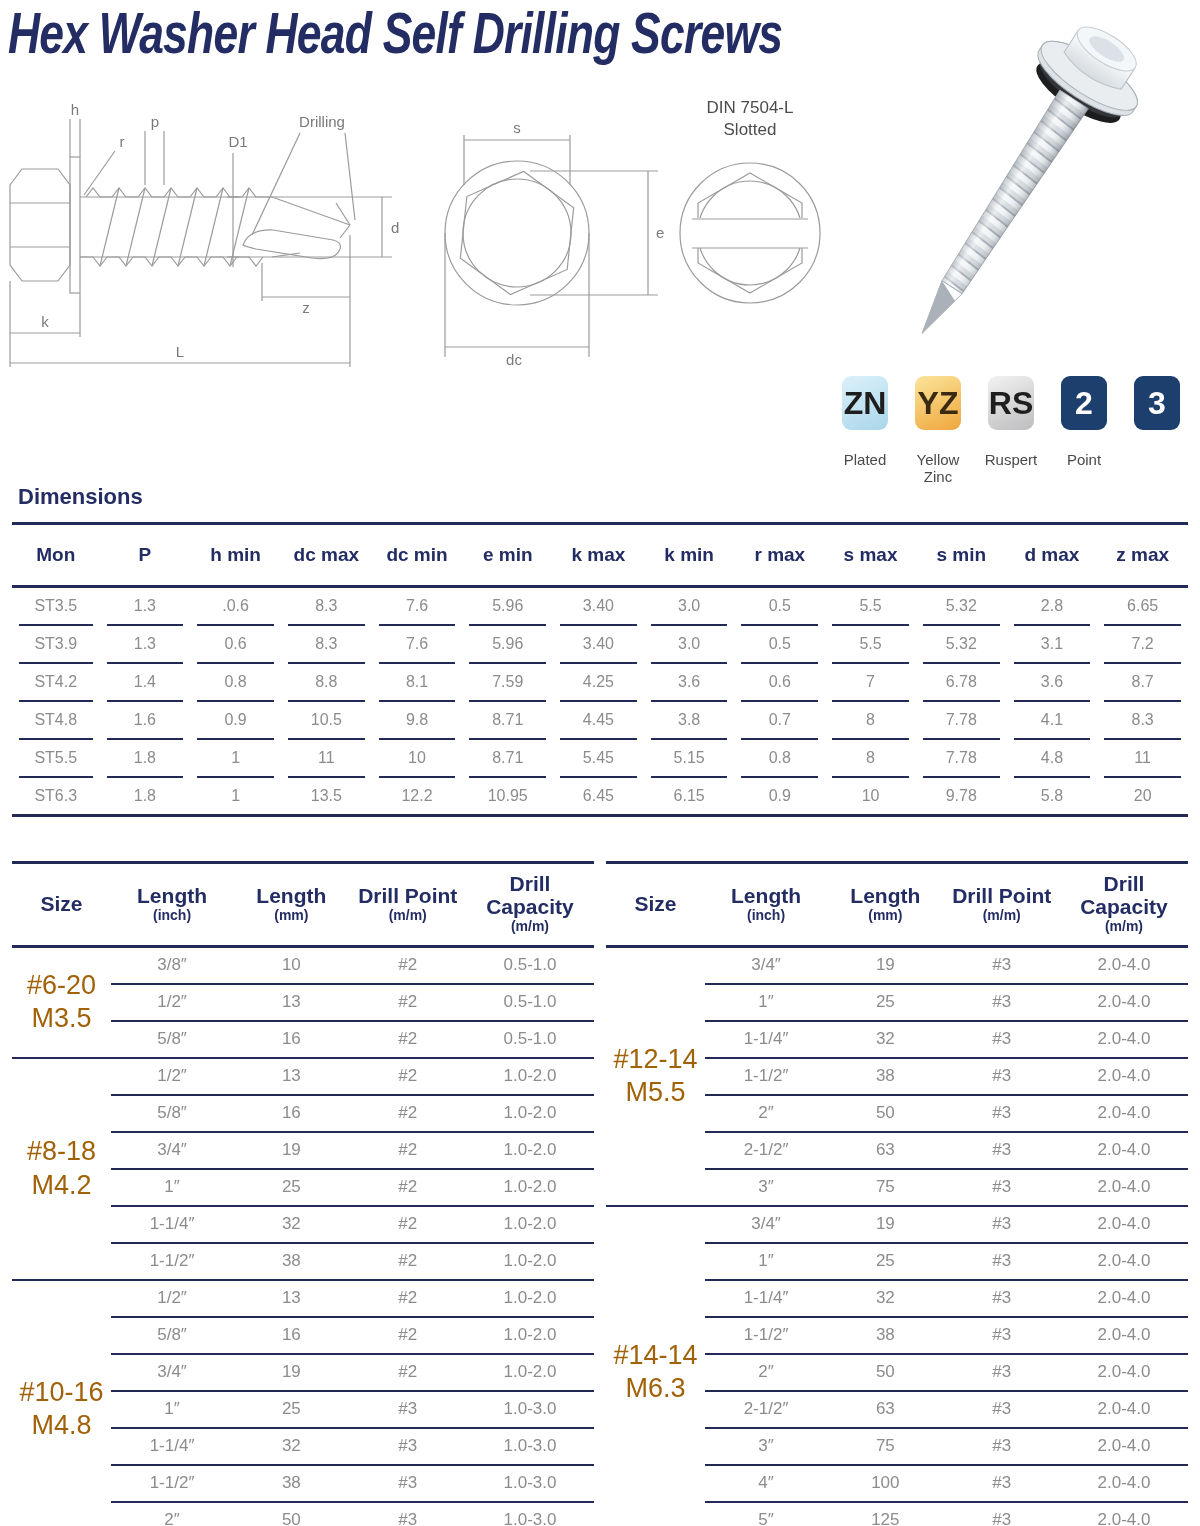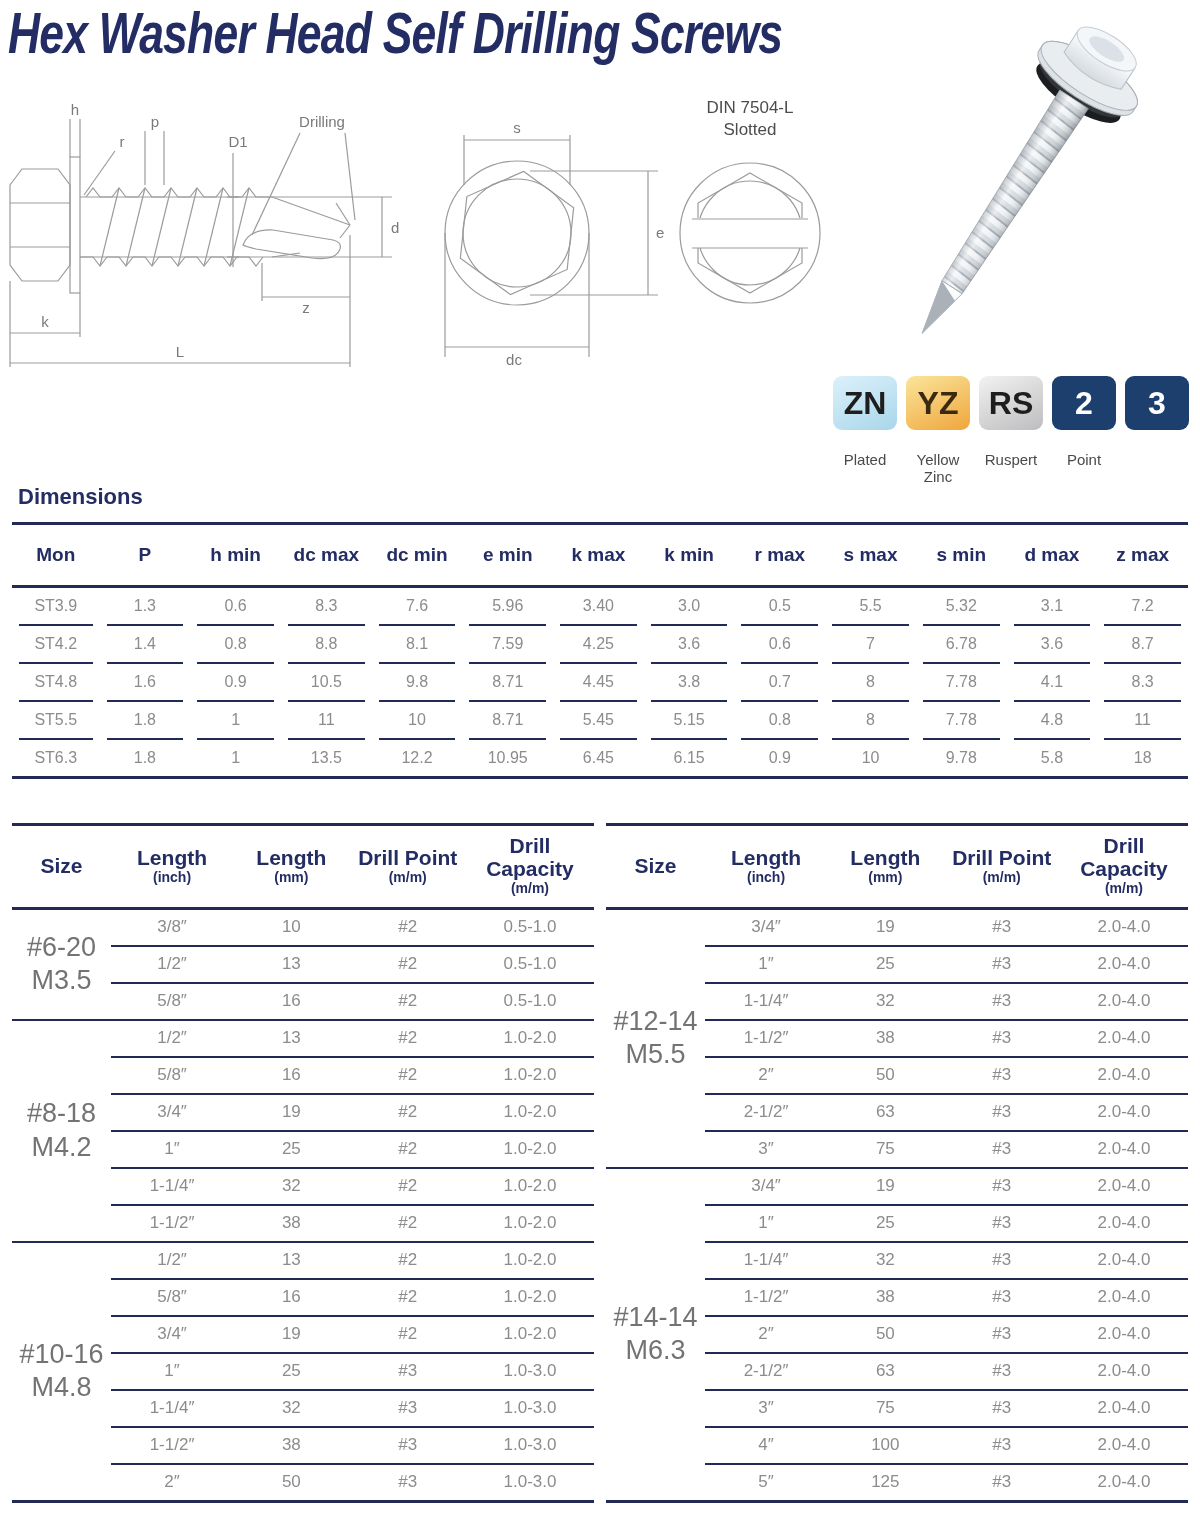--- a/index.html
+++ b/index.html
@@ -7,40 +7,40 @@
         font-family:"Liberation Sans","DejaVu Sans",sans-serif;}
   
   .title{position:absolute;left:8px;top:0px;font-size:57px;font-weight:bold;font-style:italic;
          color:#232d64;transform:scaleX(0.78);transform-origin:left top;white-space:nowrap;letter-spacing:-1px;}
   
   #drawings{position:absolute;left:0;top:85px;}
   #photo{position:absolute;left:880px;top:0;}
   
   #badges{position:absolute;left:838px;top:376px;display:flex;gap:19px;}
   .badge-wrap{width:54px;display:flex;flex-direction:column;align-items:center;}
-  .badge{width:64px;height:54px;border-radius:9px;display:flex;align-items:center;justify-content:center;
+  .badge{width:46px;height:54px;border-radius:9px;display:flex;align-items:center;justify-content:center;
          font-size:32px;font-weight:bold;box-sizing:border-box;}
   .badge-label{margin-top:22px;font-size:15px;color:#4a4a4a;text-align:center;line-height:1.12;}
   
   .content{position:absolute;top:480px;left:0;width:1200px;padding:0 12px;box-sizing:border-box;}
   .dim-heading{font-size:22px;font-weight:bold;color:#232d64;margin:4px 0 12px 6px;}
   .rule3{height:3px;background:#222b58;}
   .dim-table{width:calc(100% + 14px);margin:0 -7px;border-collapse:separate;border-spacing:14px 0;table-layout:fixed;}
   .dim-table th{height:60px;font-size:19px;color:#232d64;font-weight:bold;text-align:center;vertical-align:middle;padding:0;}
   .dim-table td{height:36px;font-size:16px;color:#8c8c8c;text-align:center;vertical-align:middle;
                 border-bottom:2px solid #222b58;padding:0;}
   .dim-table tr:last-child td{border-bottom:none;}
   .size-area{display:flex;gap:12px;margin-top:44px;}
   .size-wrap{flex:1;}
   .size-table{width:100%;border-collapse:collapse;table-layout:fixed;}
   .size-table th{border-top:3px solid #222b58;border-bottom:3px solid #222b58;padding:8px 0 10px;vertical-align:middle;}
   .size-table th .main{font-size:21px;font-weight:bold;color:#232d64;line-height:1.1;}
   .size-table th .unit{font-size:14px;font-weight:bold;color:#232d64;line-height:1.2;}
   .size-table td{height:35px;text-align:center;font-size:17px;color:#8c8c8c;border-bottom:2px solid #222b58;padding:0;}
-  .size-table td.size-cell{font-size:27px;color:#737373;}
+  .size-table td.size-cell{font-size:27px;color:#a16207;}
   .size-line{line-height:1.25;}
   .size-table tr.end td{border-bottom:3px solid #222b58;}
   .size-table td.end-cell{border-bottom:3px solid #222b58;}
   svg text{font-family:"Liberation Sans","DejaVu Sans",sans-serif;}
 </style>
 </head>
 <body>
 
 <div class="page">
 
@@ -248,20 +248,35 @@
           <col style="width: 7.717%;">
           <col style="width: 7.717%;">
           <col style="width: 7.717%;">
           <col style="width: 7.717%;">
           <col style="width: 7.717%;">
           <col style="width: 7.717%;">
           <col style="width: 7.717%;">
           <col style="width: 7.717%;">
         </colgroup>
       <tbody id="dim-body">
+          <tr>
+            <td>ST3.5</td>
+            <td>1.3</td>
+            <td>.0.6</td>
+            <td>8.3</td>
+            <td>7.6</td>
+            <td>5.96</td>
+            <td>3.40</td>
+            <td>3.0</td>
+            <td>0.5</td>
+            <td>5.5</td>
+            <td>5.32</td>
+            <td>2.8</td>
+            <td>6.65</td>
+          </tr>
           <tr>
             <td>ST3.9</td>
             <td>1.3</td>
             <td>0.6</td>
             <td>8.3</td>
             <td>7.6</td>
             <td>5.96</td>
             <td>3.40</td>
             <td>3.0</td>
             <td>0.5</td>
@@ -321,21 +336,21 @@
             <td>1</td>
             <td>13.5</td>
             <td>12.2</td>
             <td>10.95</td>
             <td>6.45</td>
             <td>6.15</td>
             <td>0.9</td>
             <td>10</td>
             <td>9.78</td>
             <td>5.8</td>
-            <td>18</td>
+            <td>20</td>
           </tr>
         </tbody>
     </table>
     <div class="rule3"></div>
 
     <div class="size-area">
       <div class="size-wrap" id="size-table-0">
           <table class="size-table">
             <colgroup>
               <col style="width: 17%;">

